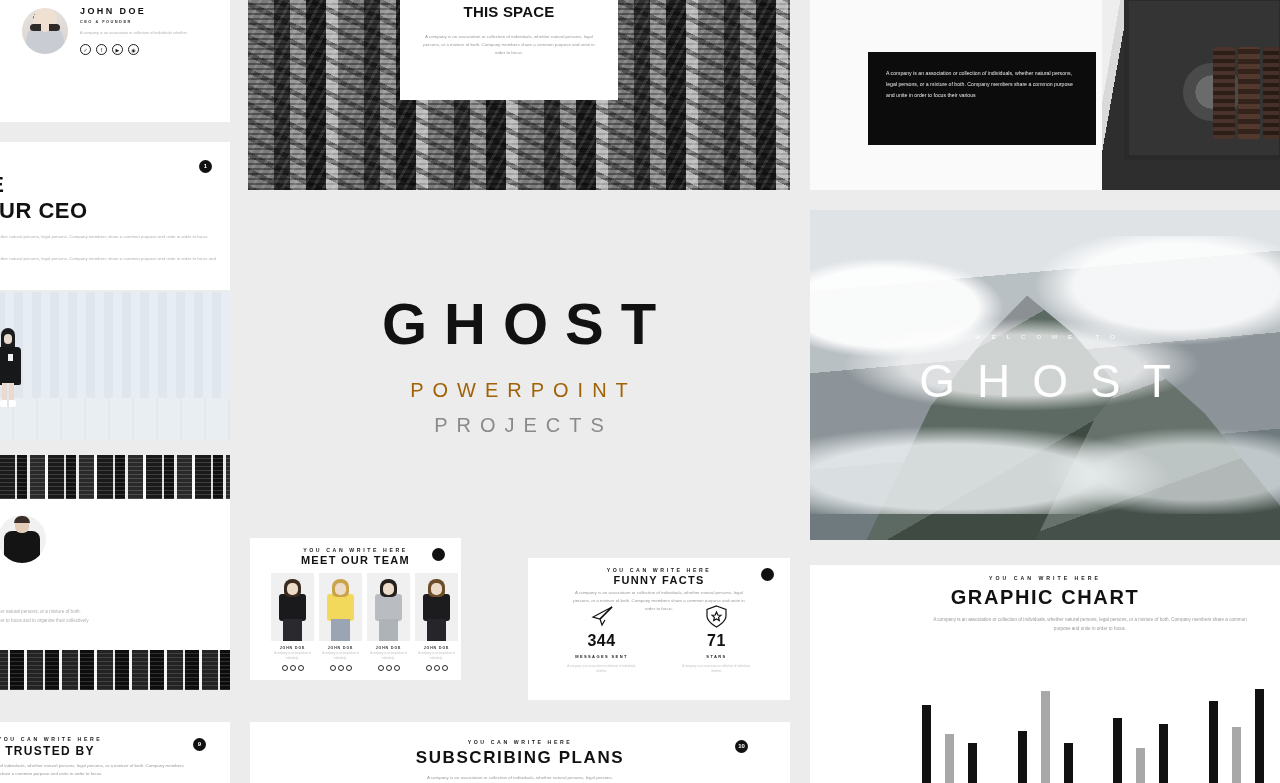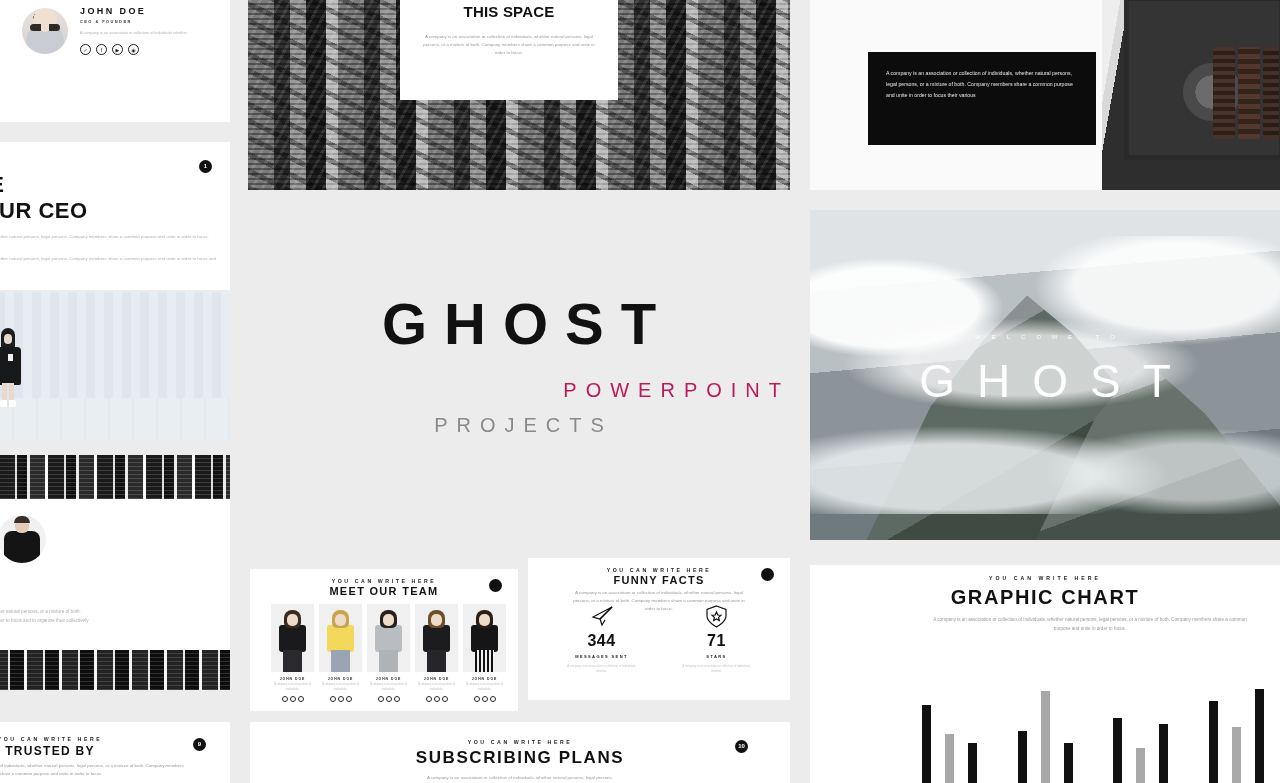--- a/index.html
+++ b/index.html
@@ -118,24 +118,24 @@
     content:""; position:absolute; inset:0;
     background: repeating-linear-gradient(0deg, rgba(0,0,0,.30) 0 2px, rgba(255,255,255,.10) 2px 5px);
     mix-blend-mode: overlay;
   }
   .city-card { position: absolute; left: 152px; top: -86px; width: 218px; height: 204px; background: #fff; padding: 0 22px; }
   .cc-t { margin-top: 86px; font-size: 15px; font-weight: 700; letter-spacing: 0.2px; line-height: 1.36; text-align: center; color: #111; }
   .cc-p { margin-top: 10px; }
 
   #slide-logo { left: 248px; top: 210px; width: 542px; height: 340px; background: #ececec; }
   .ghost-big { text-align: center; margin-top: 80px; font-size: 58px; font-weight: 700; letter-spacing: 17px; color: #111; text-indent: 17px; }
-  .ghost-sub1 { text-align: right; margin-top: 22px; font-size: 20px; letter-spacing: 9px; color: #be185d; text-indent: 9px; }
+  .ghost-sub1 { text-align: center; margin-top: 22px; font-size: 20px; letter-spacing: 9px; color: #a16207; text-indent: 9px; }
   .ghost-sub2 { text-align: center; margin-top: 12px; font-size: 20px; letter-spacing: 9px; color: #8a8a8a; text-indent: 9px; }
 
-  #slide-team { left: 250px; top: 569px; width: 268px; height: 142px; }
+  #slide-team { left: 250px; top: 538px; width: 211px; height: 142px; }
   .tm-eyebrow { position: absolute; left: 0; right: 0; top: 9px; }
   .tm-title { position: absolute; left: 0; right: 0; top: 16px; font-size: 11px; }
   .tm-grid { position: absolute; left: 21px; top: 35px; display: flex; gap: 5px; }
   .tm-card { width: 43px; }
   .tm-photo { width: 43px; height: 68px; background: #f0f0f0; position: relative; overflow: hidden; }
   .tm-hair { position: absolute; left: 13px; top: 6px; width: 17px; height: 18px; border-radius: 8px 8px 5px 5px; }
   .tm-face { position: absolute; left: 16px; top: 10px; width: 11px; height: 12px; background: #eddbc9; border-radius: 5px; }
   .tm-torso { position: absolute; left: 8px; top: 21px; width: 27px; height: 27px; border-radius: 3px; }
   .tm-legs { position: absolute; left: 12px; top: 46px; width: 19px; height: 22px; }
   .tm-name { font-size: 3.4px; font-weight: 700; letter-spacing: 1px; color: #1c1c1c; text-align: center; margin-top: 5px; }

